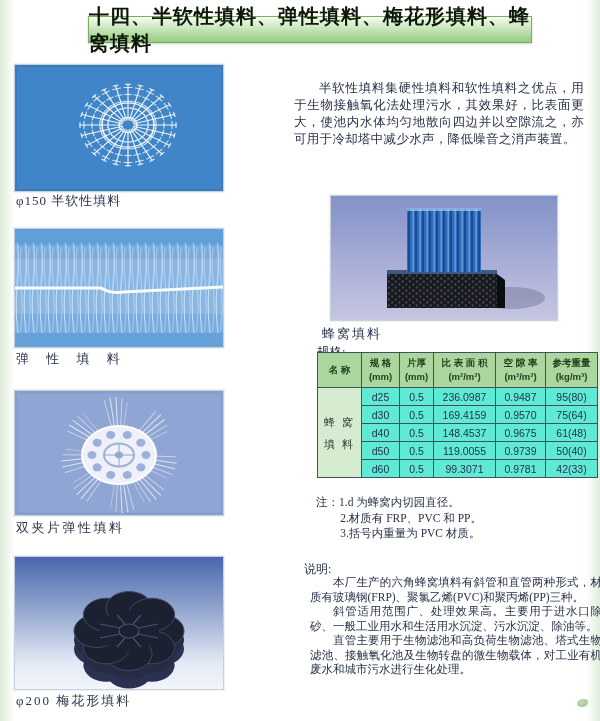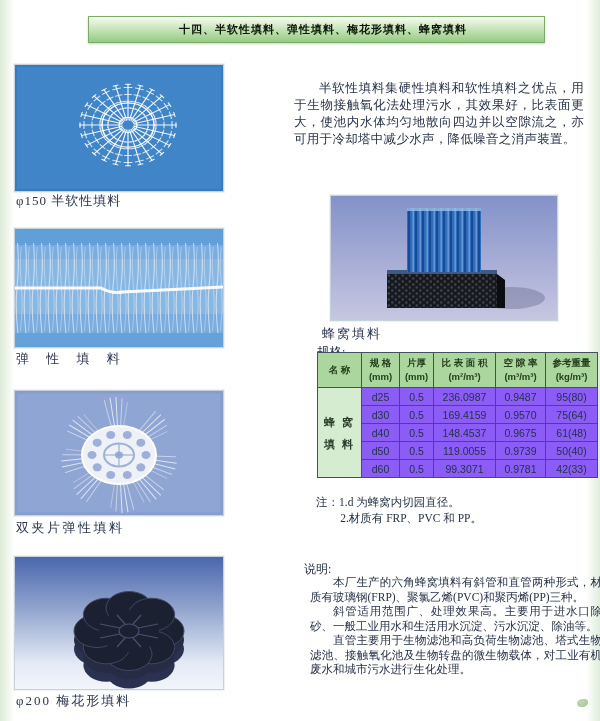--- a/index.html
+++ b/index.html
@@ -12,21 +12,21 @@
   .edge{position:absolute;top:0;bottom:0;width:14px;}
   .edge.left{left:0;background:linear-gradient(90deg,#dcead6 0%,rgba(255,255,255,0) 100%);}
   .edge.right{right:0;background:linear-gradient(270deg,#dfeddb 0%,rgba(255,255,255,0) 100%);}
 
   .banner{
     position:absolute;left:88px;top:16px;width:442px;height:25px;
     background:linear-gradient(180deg,#f7fcf3 0%,#cfe8c2 40%,#96cb81 100%);
     border:1px solid #7aab67;box-shadow:0 1px 2px rgba(40,80,30,.25);
     display:flex;align-items:center;justify-content:center;
     font-family:"Liberation Sans","DejaVu Sans",sans-serif;
-    font-weight:bold;font-size:11px;letter-spacing:1px;color:#0d1806;padding-left:13px;
+    font-weight:bold;font-size:20px;letter-spacing:1px;color:#0d1806;
   }
 
   .photo{position:absolute;border:1px solid #c8d2dc;box-shadow:0 0 0 1px #eef2f5;}
   .photo svg{display:block;}
   .caption{
     position:absolute;font-size:13px;color:#2b3550;white-space:nowrap;
   }
 
   .intro{
     position:absolute;left:294px;top:80px;width:290px;
@@ -42,24 +42,24 @@
     font-family:"Liberation Sans","DejaVu Sans",sans-serif;
   }
   .spec-table th,.spec-table td{
     border:1px solid #45505f;text-align:center;vertical-align:middle;padding:0;
   }
   .spec-table thead th{
     background:#abd69d;color:#24401d;font-size:9.5px;font-weight:bold;
     height:34px;line-height:1.45;
   }
   .spec-table tbody td{
-    background:#8b5cf6;color:#25324a;font-size:10.5px;height:17px;
+    background:#5eead4;color:#25324a;font-size:10.5px;height:17px;
   }
   .spec-table tbody th.group{
-    background:#d6ecd0;color:#2c3c2a;font-size:11px;font-weight:bold;
+    background:#d6ecd0;color:#2c3c2a;font-size:11px;font-weight:normal;
     letter-spacing:2px;line-height:2.0;
   }
 
   .notes{
     position:absolute;left:316px;top:495px;width:284px;
     font-size:11.5px;line-height:15.5px;color:#273149;
   }
   .notes .first{display:flex;}
   .notes .rest{margin-left:2.1em;font-family:Liberation Serif, serif;}
 
@@ -362,20 +362,21 @@
     </tr>
   </tbody>
 </table>
 
 <div class="notes">
   <div class="first">
     <span>注：</span>
     <span>1.d 为蜂窝内切园直径。</span>
   </div>
   <div class="rest">2.材质有 FRP、PVC 和 PP。</div>
+  <div class="rest">3.括号内重量为 PVC 材质。</div>
 </div>
 
 <div class="desc-heading">说明:</div>
 <div class="desc">
   <p>本厂生产的六角蜂窝填料有斜管和直管两种形式，材质有玻璃钢(FRP)、聚氯乙烯(PVC)和聚丙烯(PP)三种。</p>
   <p>斜管适用范围广、处理效果高。主要用于进水口除砂、一般工业用水和生活用水沉淀、污水沉淀、除油等。</p>
   <p>直管主要用于生物滤池和高负荷生物滤池、塔式生物滤池、接触氧化池及生物转盘的微生物载体，对工业有机废水和城市污水进行生化处理。</p>
 </div>
 
 <div class="corner-mark"></div>

